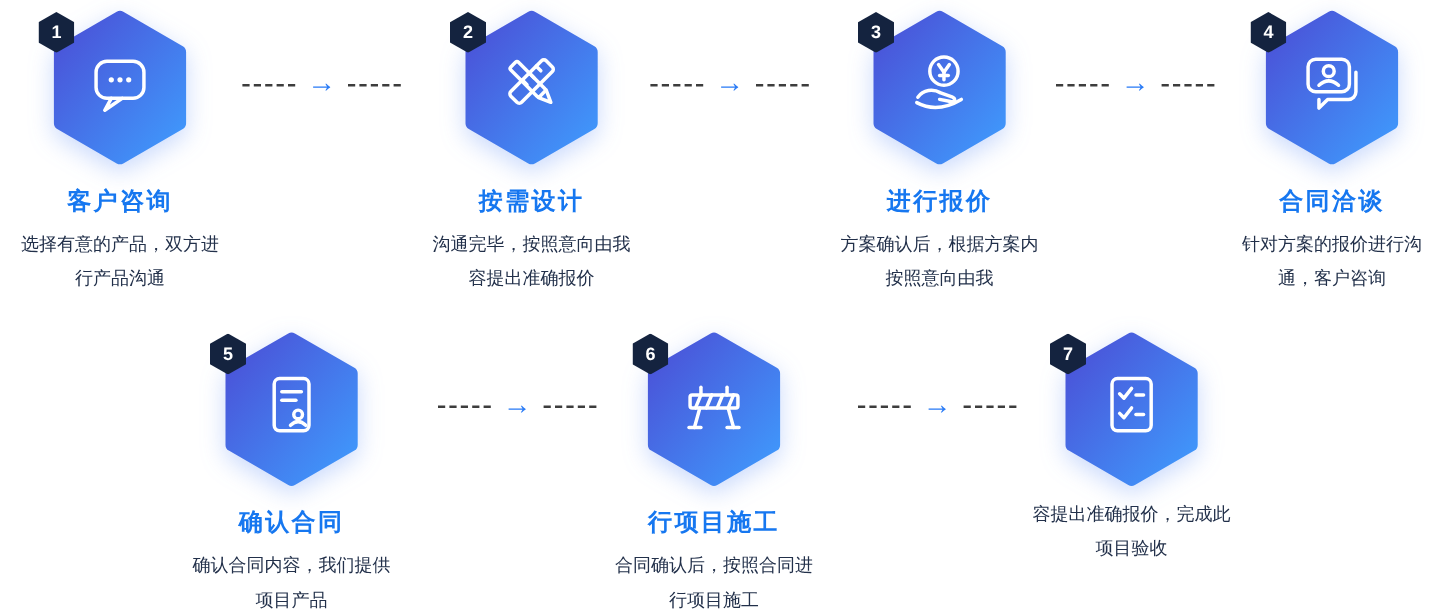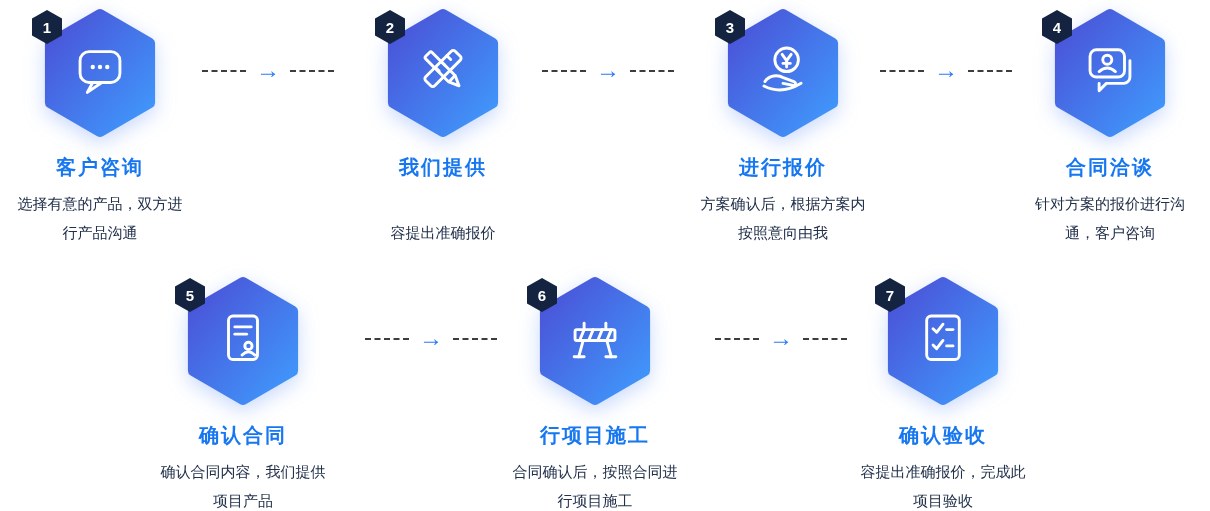--- a/index.html
+++ b/index.html
@@ -89,23 +89,23 @@
             <line x1="24" y1="27" x2="30" y2="27"></line>
             <line x1="24" y1="36" x2="30" y2="36"></line>
           </g>
           <g transform="rotate(-45 32 32)">
             <rect x="27" y="8" width="10" height="38" rx="2"></rect>
             <path d="M27 46 L32 57 L37 46"></path>
           </g>
         </svg>
       </div>
     </div>
-    <div class="title">我们提供</div>
-    <div class="desc">
-      <br>
+    <div class="title">按需设计</div>
+    <div class="desc">
+      <span>沟通完毕，按照意向由我</span><br>
       <span>容提出准确报价</span>
     </div>
   </div>
 
   <div class="connector c2">
     <span class="dash"></span>
     <span class="arrow">→</span>
     <span class="dash"></span>
   </div>
 
@@ -244,20 +244,19 @@
       <div class="stepicon">
         <svg viewBox="0 0 64 64" width="58" height="58" class="iconstroke">
           <rect x="14" y="8" width="36" height="48" rx="5"></rect>
           <polyline points="21,22 25,26 32,17"></polyline>
           <line x1="36" y1="23" x2="43" y2="23"></line>
           <polyline points="21,40 25,44 32,35"></polyline>
           <line x1="36" y1="41" x2="43" y2="41"></line>
         </svg>
       </div>
     </div>
-    <div class="title">确认验收</div>
     <div class="desc">
       <span>容提出准确报价，完成此</span><br>
       <span>项目验收</span>
     </div>
   </div>
 
 </div>
 
 </body></html>

